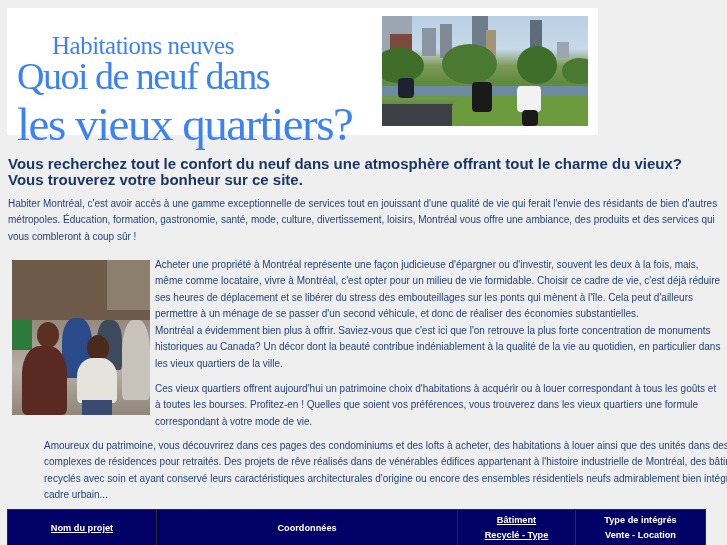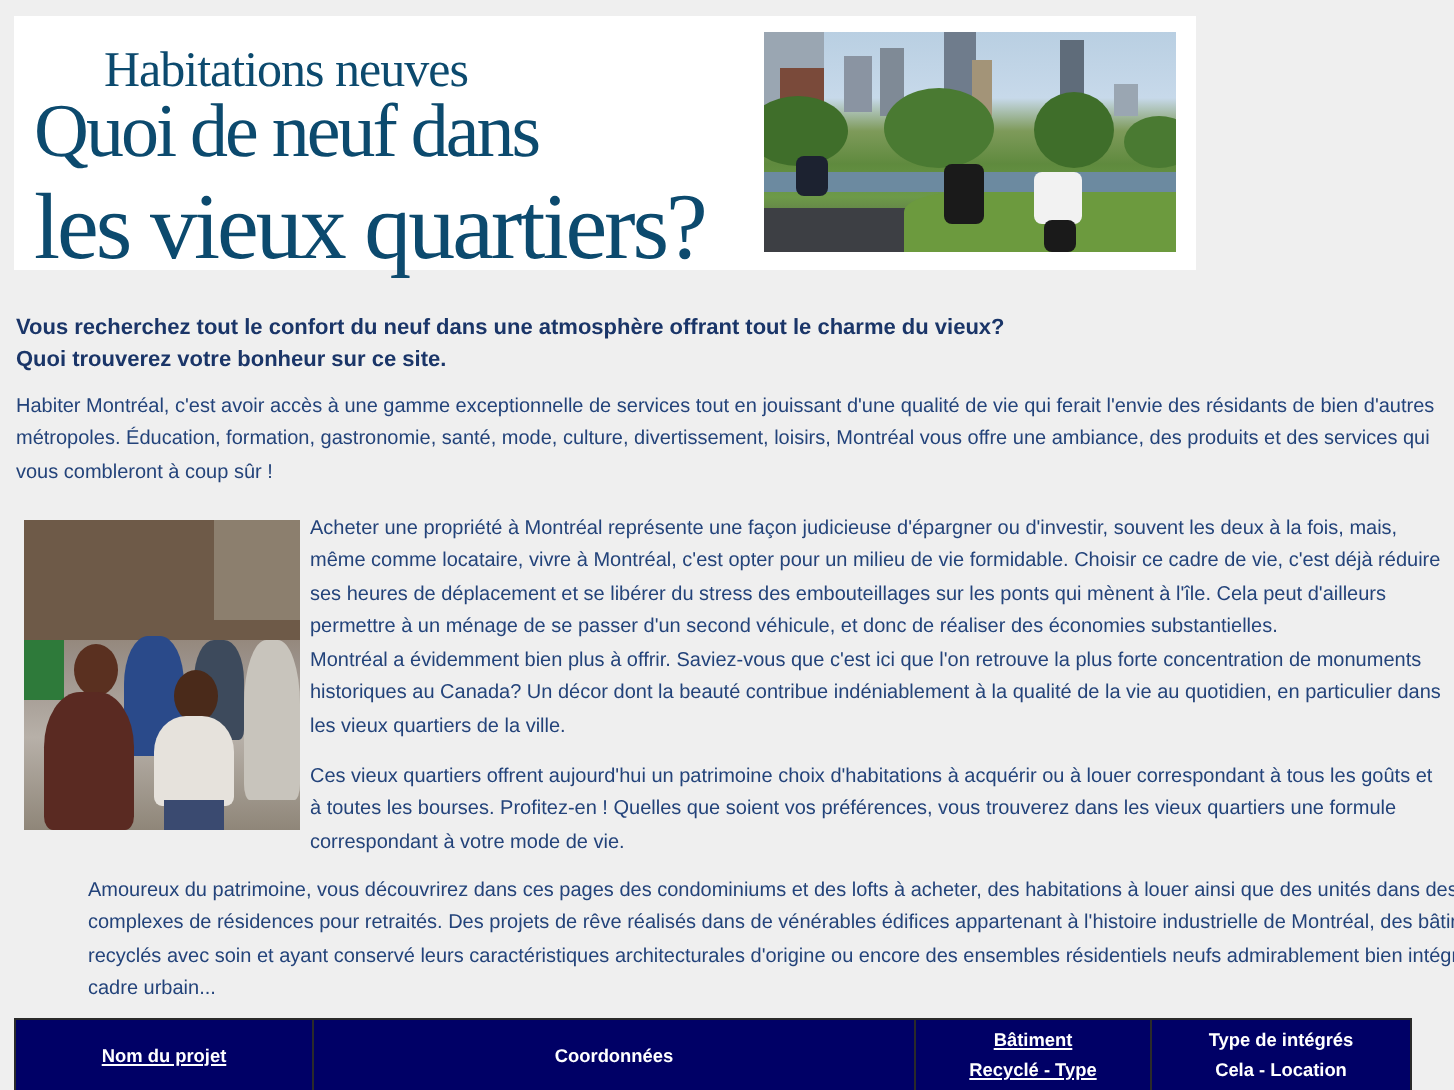--- a/index.html
+++ b/index.html
@@ -19,25 +19,25 @@
     position: absolute;
     left: 7px;
     top: 8px;
     width: 591px;
     height: 127px;
     background: #ffffff;
   }
   .banner-title {
     position: absolute;
     left: 0;
-    top: 6px;
+    top: 16px;
     width: 375px;
     height: 127px;
     font-family: "Liberation Serif", "DejaVu Serif", serif;
-    color: #0c4a6e;
+    color: #3b82f6;
   }
   .banner-sub {
     position: absolute;
     left: 45px;
     top: 8px;
     font-size: 25px;
     letter-spacing: -0.5px;
     white-space: nowrap;
   }
   .banner-main1 {
@@ -105,21 +105,21 @@
     width: 206px;
     height: 10px;
     background: #6c8aa0;
   }
 
   .intro {
     position: absolute;
     left: 8px;
     top: 156px;
     width: 700px;
-    font-size: 11px;
+    font-size: 15px;
     font-weight: bold;
     line-height: 16px;
     color: #1a3568;
   }
   .para {
     position: absolute;
     font-size: 10px;
     line-height: 16.3px;
     color: #23437a;
   }
@@ -194,21 +194,21 @@
     <div class="bp-grass"></div>
     <div class="bp-rider" style="left:16px;top:62px;width:16px;height:20px;background:#1c2230;"></div>
     <div class="bp-rider" style="left:90px;top:66px;width:20px;height:30px;background:#1a1a1a;"></div>
     <div class="bp-rider" style="left:135px;top:70px;width:24px;height:26px;background:#f2f2f2;"></div>
     <div class="bp-rider" style="left:140px;top:94px;width:16px;height:16px;background:#1a1a1a;"></div>
   </div>
 </div>
 
 <div class="intro">
   <div>Vous recherchez tout le confort du neuf dans une atmosphère offrant tout le charme du vieux?</div>
-  <div>Quoi trouverez votre bonheur sur ce site.</div>
+  <div>Vous trouverez votre bonheur sur ce site.</div>
 </div>
 
 <div class="para p1">Habiter Montréal, c'est avoir accès à une gamme exceptionnelle de services tout en jouissant d'une qualité de vie qui ferait l'envie des résidants de bien d'autres métropoles. Éducation, formation, gastronomie, santé, mode, culture, divertissement, loisirs, Montréal vous offre une ambiance, des produits et des services qui vous combleront à coup sûr !</div>
 
 <div class="people-photo">
   <div class="pp-shape" style="left:0;top:0;width:138px;height:60px;border-radius:0;background:#6e5a48;"></div>
   <div class="pp-shape" style="left:95px;top:0;width:43px;height:50px;border-radius:0;background:#8c7f6e;"></div>
   <div class="pp-shape" style="left:0;top:60px;width:20px;height:30px;border-radius:0;background:#2e7a3a;"></div>
   <div class="pp-shape" style="left:50px;top:58px;width:30px;height:60px;background:#2a4a8a;"></div>
   <div class="pp-shape" style="left:110px;top:60px;width:28px;height:80px;background:#c8c4bc;"></div>
@@ -234,17 +234,17 @@
       </th>
       <th style="width:296px;margin-left:28px;">
         <span>Coordonnées</span>
       </th>
       <th style="width:113px;text-decoration:underline;">
         <div>Bâtiment</div>
         <div>Recyclé - Type</div>
       </th>
       <th>
         <div>Type de intégrés</div>
-        <div>Cela - Location</div>
+        <div>Vente - Location</div>
       </th>
     </tr>
   </thead>
 </table>
 
 </body></html>

